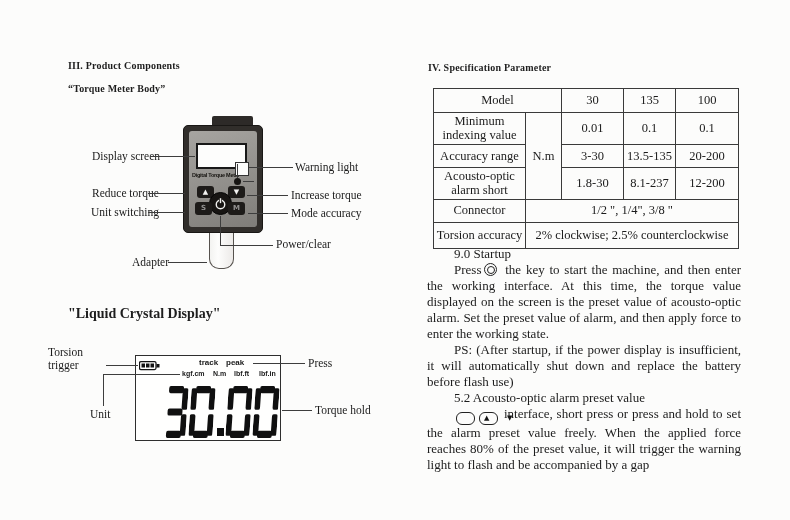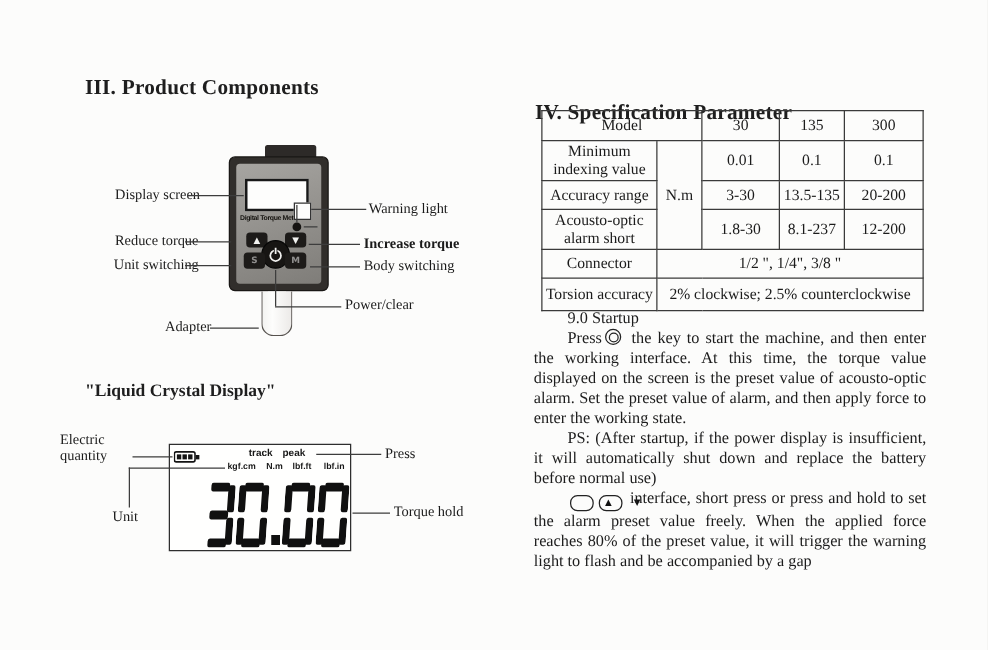--- a/index.html
+++ b/index.html
@@ -5,21 +5,21 @@
   * { margin:0; padding:0; box-sizing:border-box; }
   html,body { width:790px; height:520px; }
   body { background:#e9e9e7; }
   .page {
     position:relative; width:790px; height:520px; overflow:hidden;
     background:#fcfcfb;
     font-family:"Liberation Serif", serif; color:#1e1e1e;
   }
   .abs { position:absolute; }
   
-  .h-main { font-weight:bold; font-size:17px; letter-spacing:0.2px; white-space:nowrap; }
+  .h-main { font-weight:bold; font-size:10px; letter-spacing:0.2px; white-space:nowrap; }
   .h-sub  { font-weight:bold; font-size:14px; white-space:nowrap; }
   
   .lbl { position:absolute; font-size:11.5px; color:#1b1b1b; white-space:nowrap; }
   .hl  { position:absolute; height:1px; background:#3d3d3d; }
   .vl  { position:absolute; width:1px;  background:#3d3d3d; }
   
   .dev-tab   { position:absolute; left:212px; top:116px; width:41px; height:11px; background:#2d2a28; border-radius:2px 2px 0 0; }
   .dev-body  { position:absolute; left:183px; top:125px; width:80px; height:108px; background:#312e2b; border:1px solid #191715; border-radius:5px; }
   .dev-panel { position:absolute; left:189px; top:131px; width:68px; height:96px; background:linear-gradient(160deg,#a7a5a1 0%,#918f8b 55%,#7f7d79 100%); border-radius:3px; }
   .dev-screen{ position:absolute; left:196px; top:143px; width:51px; height:26px; background:#fdfdfc; border:2px solid #181818; }
@@ -56,20 +56,21 @@
   .key-inline { display:inline-block; width:19px; height:13px; border:1.3px solid #222; border-radius:6px;
                 text-align:center; vertical-align:-2px; margin:0 2px; font-family:"DejaVu Sans",sans-serif; }
   .key-inline span { display:block; font-size:7px; line-height:11px; color:#111; }
 </style>
 </head>
 <body>
 
 <div class="page">
 
   <div class="abs h-main" style="left:68px; top:60px;">III. Product Components</div>
+  <div class="abs h-main" style="left:68px; top:83px;">“Torque Meter Body”</div>
 
   <div>
     <div class="dev-tab"></div>
     <div class="dev-body"></div>
     <div class="dev-panel"></div>
     <div class="dev-screen"></div>
     <div class="dev-brand">Digital Torque Meter</div>
     <div class="warn-box"></div>
     <div class="warn-dot"></div>
     <div class="hl" style="left:243px; top:181px; width:11px;"></div>
@@ -84,23 +85,23 @@
       </svg>
     </div>
     <div class="key key-faint" style="left:195px; top:202px; width:17px; height:13px; line-height:13px;"><span>S</span></div>
     <div class="key key-faint" style="left:228px; top:202px; width:17px; height:13px; line-height:13px;"><span>M</span></div>
     <div class="adapter"></div>
   </div>
 
   <div class="lbl" style="left:92px;  top:150px;">Display screen</div>
   <div class="lbl" style="left:295px; top:161px;">Warning light</div>
   <div class="lbl" style="left:92px;  top:187px;">Reduce torque</div>
-  <div class="lbl" style="left:291px; top:189px;font-weight:bold;">Increase torque</div>
+  <div class="lbl" style="left:291px; top:189px;">Increase torque</div>
   <div class="lbl" style="left:91px;  top:206px;">Unit switching</div>
-  <div class="lbl" style="left:291px; top:207px;">Body switching</div>
+  <div class="lbl" style="left:291px; top:207px;">Mode accuracy</div>
   <div class="lbl" style="left:276px; top:238px;">Power/clear</div>
   <div class="lbl" style="left:132px; top:256px;">Adapter</div>
 
   <div class="hl" style="left:150px; top:156px; width:45px;"></div>
   <div class="vl" style="left:237px; top:164px; height:14px;"></div>
   <div class="hl" style="left:249px; top:167px; width:44px;"></div>
   <div class="hl" style="left:148px; top:193px; width:37px;"></div>
   <div class="hl" style="left:247px; top:195px; width:41px;"></div>
   <div class="hl" style="left:148px; top:212px; width:37px;"></div>
   <div class="hl" style="left:248px; top:213px; width:40px;"></div>
@@ -155,49 +156,49 @@
           <rect x="32" y="3" width="10" height="30" rx="3" fill="#101010"></rect>
           <rect x="32" y="39" width="10" height="30" rx="3" fill="#101010"></rect>
           <rect x="8" y="62" width="26" height="10" rx="3" fill="#101010"></rect>
           <rect x="0" y="39" width="10" height="30" rx="3" fill="#101010"></rect>
           <rect x="0" y="3" width="10" height="30" rx="3" fill="#101010"></rect>
         </svg>
       </div>
   </div>
 
   <div class="lbl" style="left:48px; top:346px; line-height:13px;">
-    <span style="display:block;">Electric</span>
-    <span style="display:block;">quantity</span>
+    <span style="display:block;">Torsion</span>
+    <span style="display:block;">trigger</span>
   </div>
   <div class="lbl" style="left:308px; top:357px;">Press</div>
   <div class="lbl" style="left:90px; top:408px;">Unit</div>
   <div class="lbl" style="left:315px; top:404px;">Torque hold</div>
 
   <div class="hl" style="left:106px; top:365px; width:32px;"></div>
   <div class="hl" style="left:253px; top:363px; width:52px;"></div>
   <div class="hl" style="left:103px; top:374px; width:77px;"></div>
   <div class="vl" style="left:103px; top:374px; height:32px;"></div>
   <div class="hl" style="left:282px; top:410px; width:30px;"></div>
 
-  <div class="abs h-main" style="left:428px; top:80px;">IV. Specification Parameter</div>
+  <div class="abs h-main" style="left:428px; top:62px;">IV. Specification Parameter</div>
 
   <table class="spec-table">
     <colgroup>
         <col style="width:92px">
         <col style="width:36px">
         <col style="width:62px">
         <col style="width:52px">
         <col style="width:63px">
       </colgroup>
     <tbody>
         <tr style="height:24px">
       <td colspan="2">Model</td>
       <td>30</td>
       <td>135</td>
-      <td>300</td>
+      <td>100</td>
     </tr>
     <tr style="height:29px">
       <td>Minimum indexing value</td>
       <td rowspan="3">N.m</td>
       <td>0.01</td>
       <td>0.1</td>
       <td>0.1</td>
     </tr>
     <tr style="height:23px">
       <td>Accuracy range</td>
@@ -218,17 +219,18 @@
     <tr style="height:26px">
       <td>Torsion accuracy</td>
       <td colspan="4">2% clockwise; 2.5% counterclockwise</td>
     </tr>
   </tbody>
     </table>
 
   <div class="flow">
     <div class="subhead">9.0 Startup</div>
     <p class="para"><span>Press</span><span class="pwr-inline"></span><span> the key to start the machine, and then enter the working interface. At this time, the torque value displayed on the screen is the preset value of acousto-optic alarm. Set the preset value of alarm, and then apply force to enter the working state.</span></p>
-    <p class="para">PS: (After startup, if the power display is insufficient, it will automatically shut down and replace the battery before normal use)</p>
+    <p class="para">PS: (After startup, if the power display is insufficient, it will automatically shut down and replace the battery before flash use)</p>
+    <div class="subhead">5.2 Acousto-optic alarm preset value</div>
     <p class="para"><span class="key-inline"><span>▲</span></span><span class="key-inline"><span>▼</span></span><span> interface, short press or press and hold to set the alarm preset value freely. When the applied force reaches 80% of the preset value, it will trigger the warning light to flash and be accompanied by a gap</span></p>
   </div>
 
 </div>
 
 </body></html>

